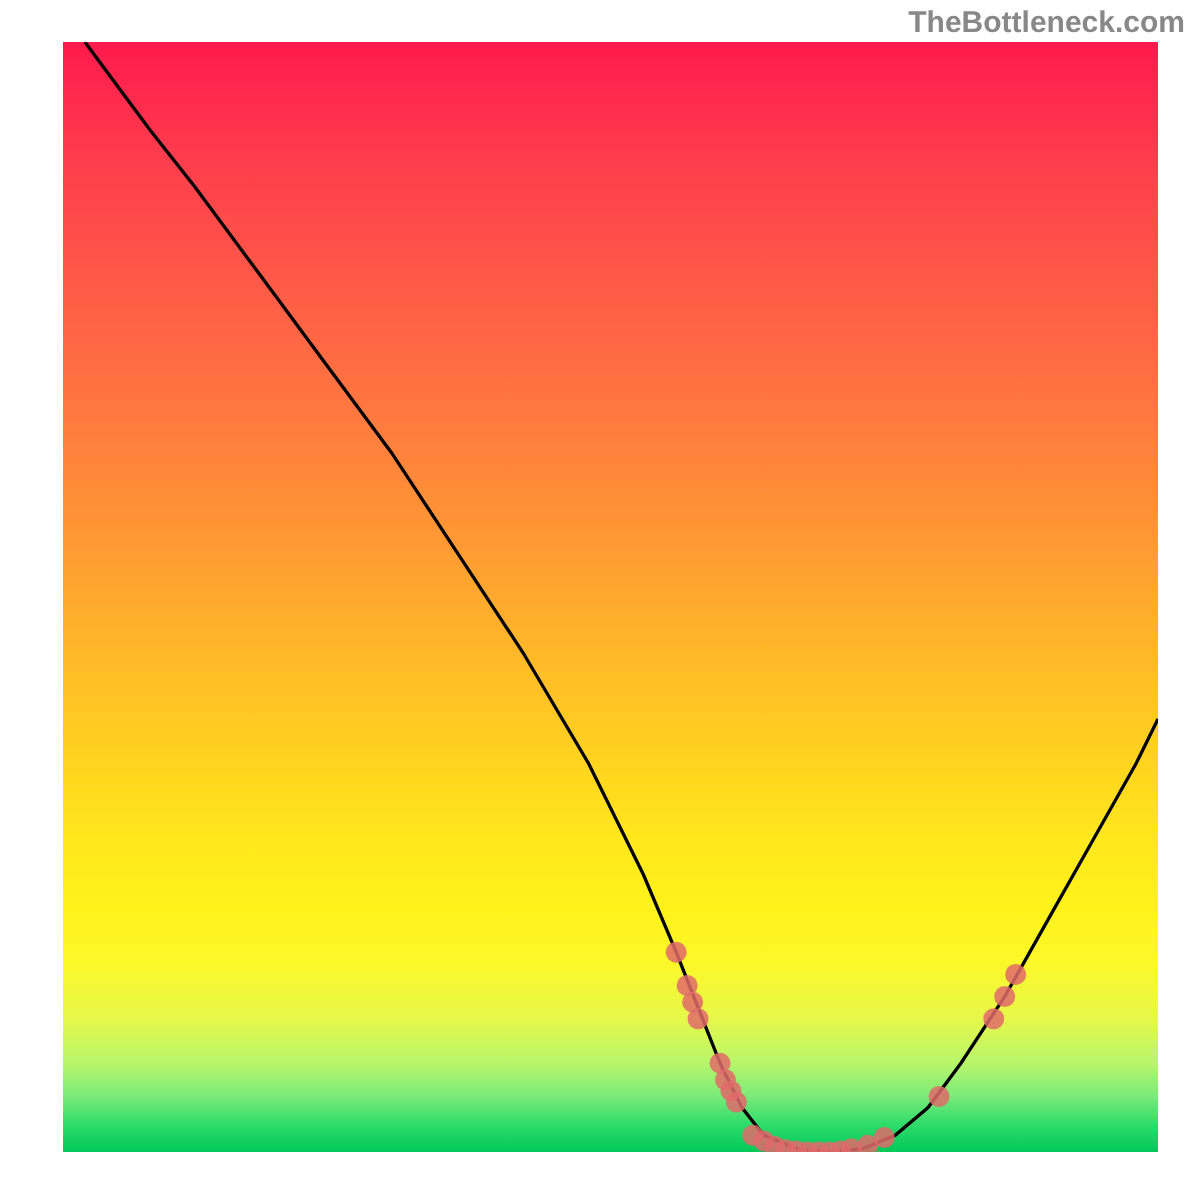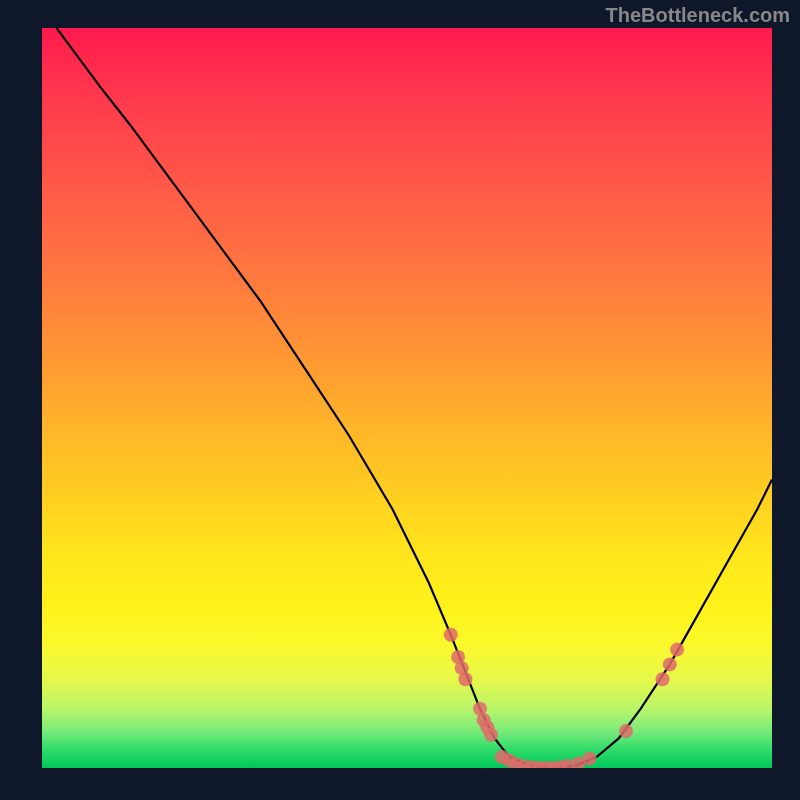--- a/index.html
+++ b/index.html
@@ -8,21 +8,21 @@
     background: #000;
     width: 800px;
     height: 800px;
     overflow: hidden;
     font-family: Arial, Helvetica, sans-serif;
   }
   .container {
     position: relative;
     width: 800px;
     height: 800px;
-    background: #0f172a;
+    background: #ffffff;
   }
   .watermark {
     position: absolute;
     top: 4px;
     right: 10px;
     color: #888;
     font-size: 20px;
     font-weight: bold;
     z-index: 10;
   }

